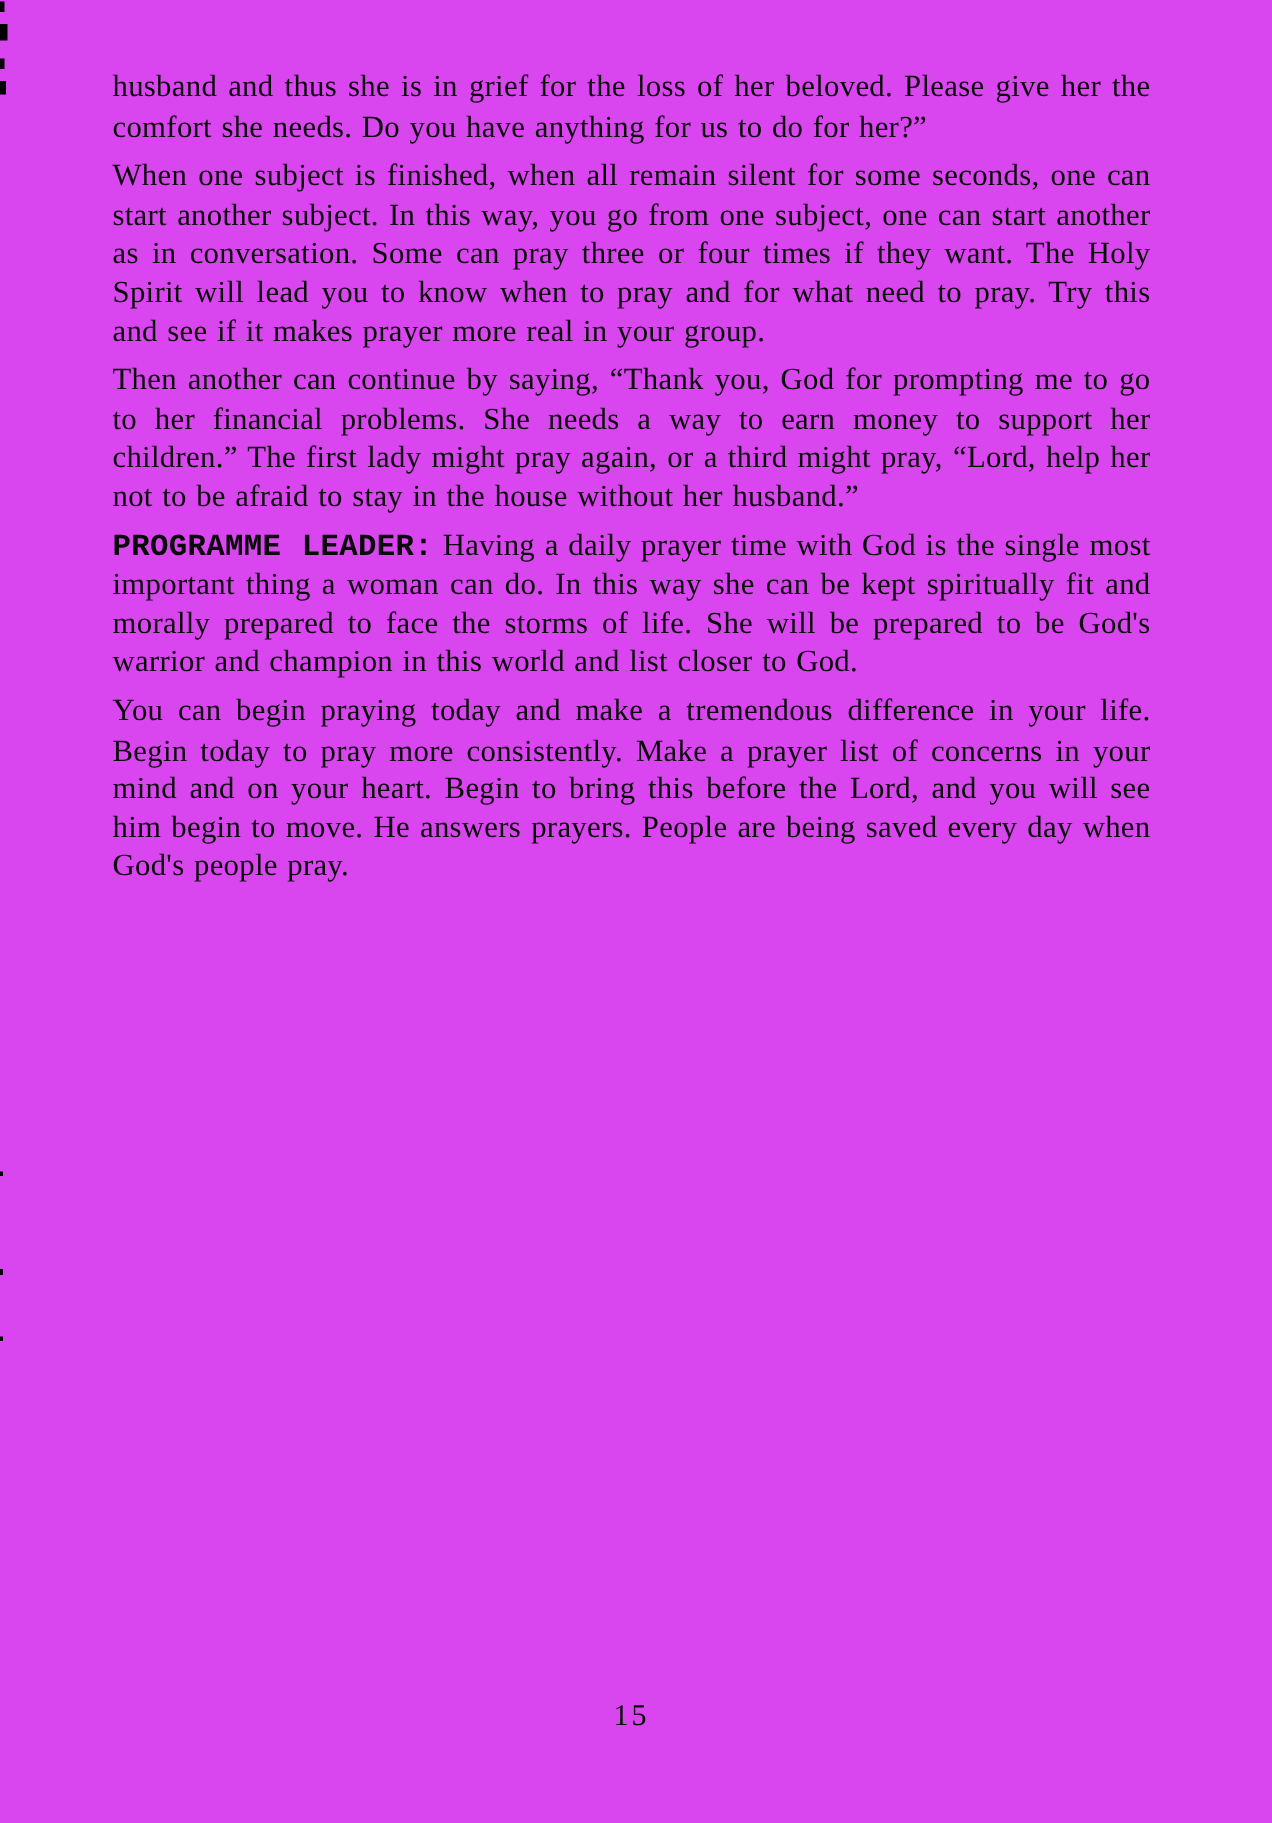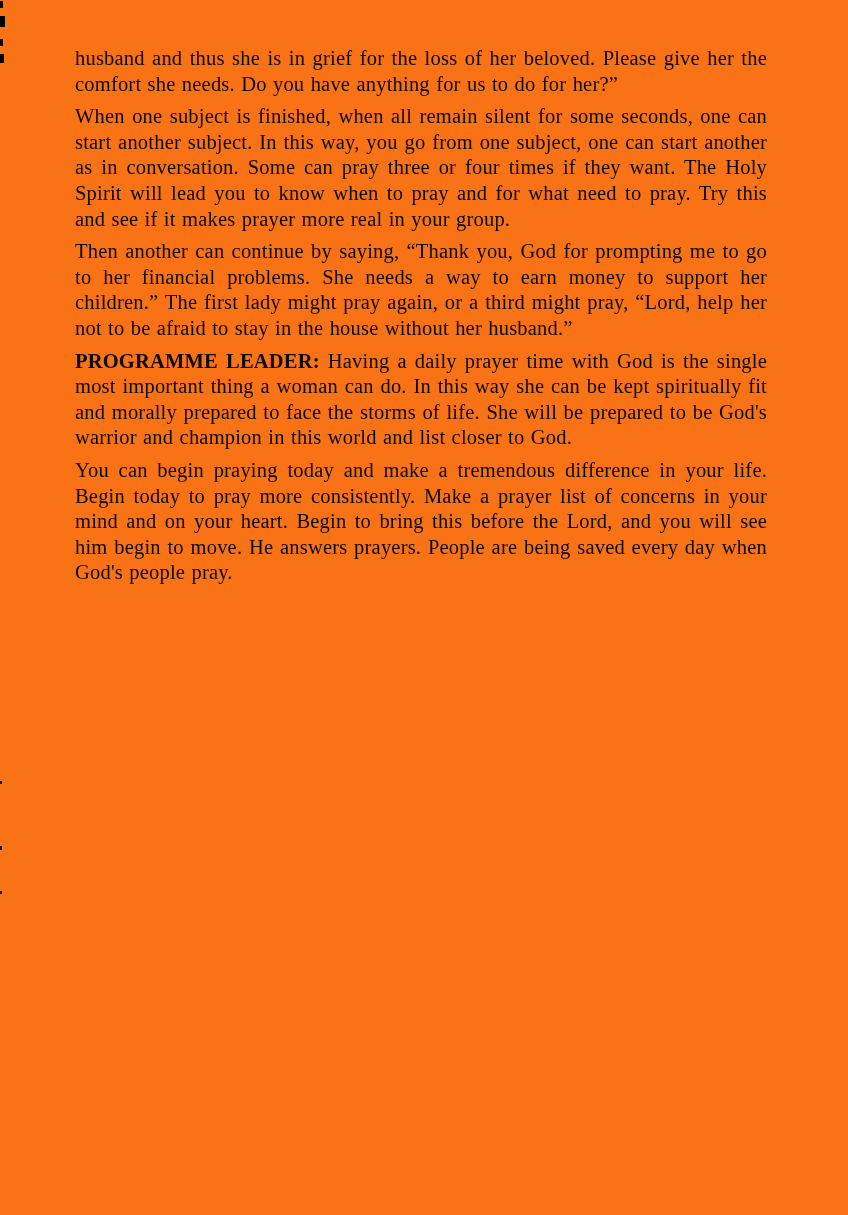--- a/index.html
+++ b/index.html
@@ -4,41 +4,42 @@
 <style>
   html, body {
     margin: 0;
     padding: 0;
     background: #ffffff;
   }
   .page {
     position: relative;
     width: 848px;
     height: 1215px;
-    background: #f97316;
+    background: #d946ef;
     overflow: hidden;
     font-family: "Liberation Serif", "DejaVu Serif", serif;
     color: #0a0a0a;
   }
   .text-block {
     position: absolute;
     left: 75px;
     top: 46px;
     width: 692px;
   }
   .text-block p {
     margin: 0 0 7px 0;
     font-size: 20.5px;
     line-height: 25.6px;
     text-align: justify;
     letter-spacing: 0.2px;
     word-spacing: 1px;
   }
   .text-block p b {
     font-weight: bold;
+    font-family: Liberation Mono, monospace;
   }
   .page-number {
     position: absolute;
     left: 75px;
     width: 692px;
     top: 1133px;
     text-align: center;
     font-size: 20px;
     letter-spacing: 2px;
   }
@@ -69,14 +70,15 @@
   <span class="artifact a7"></span>
 
   <div class="text-block">
     <p><b></b><span>husband and thus she is in grief for the loss of her beloved. Please give her the comfort she needs. Do you have anything for us to do for her?”</span></p>
     <p><b></b><span>When one subject is finished, when all remain silent for some seconds, one can start another subject. In this way, you go from one subject, one can start another as in conversation. Some can pray three or four times if they want. The Holy Spirit will lead you to know when to pray and for what need to pray. Try this and see if it makes prayer more real in your group.</span></p>
     <p><b></b><span>Then another can continue by saying, “Thank you, God for prompting me to go to her financial problems. She needs a way to earn money to support her children.” The first lady might pray again, or a third might pray, “Lord, help her not to be afraid to stay in the house without her husband.”</span></p>
     <p><b>PROGRAMME LEADER:</b><span> Having a daily prayer time with God is the single most important thing a woman can do. In this way she can be kept spiritually fit and morally prepared to face the storms of life. She will be prepared to be God's warrior and champion in this world and list closer to God.</span></p>
     <p><b></b><span>You can begin praying today and make a tremendous difference in your life. Begin today to pray more consistently. Make a prayer list of concerns in your mind and on your heart. Begin to bring this before the Lord, and you will see him begin to move. He answers prayers. People are being saved every day when God's people pray.</span></p>
   </div>
 
+  <div class="page-number">15</div>
 
 </div>
 
 </body></html>

